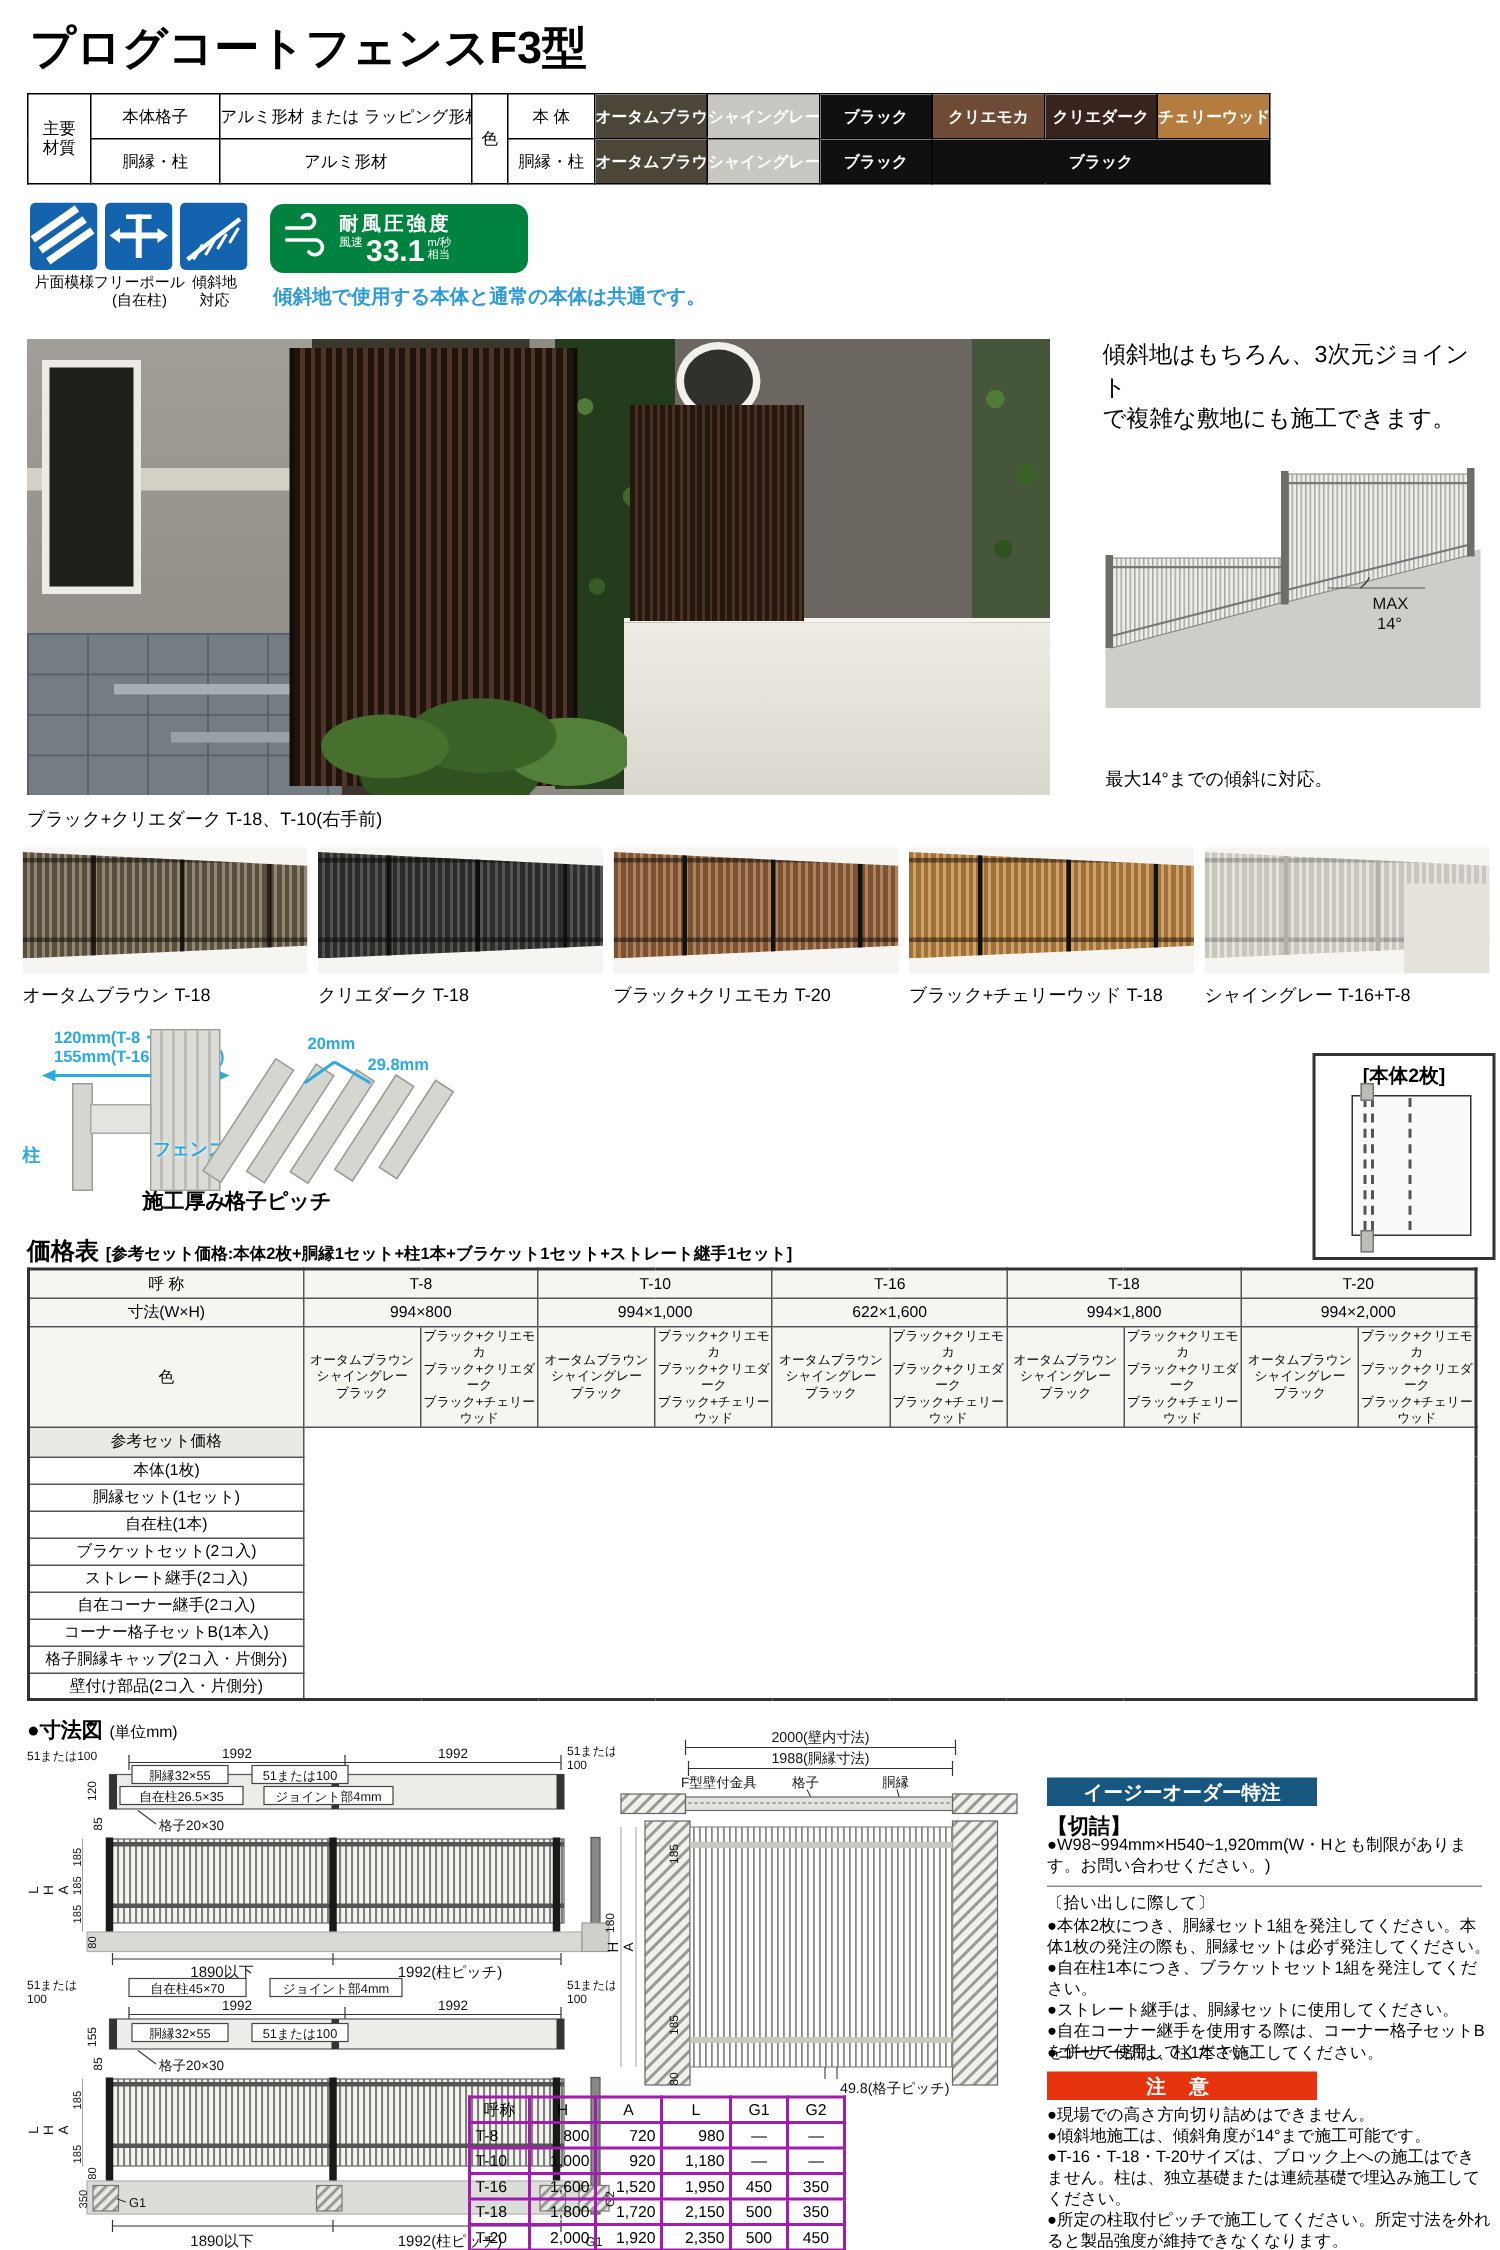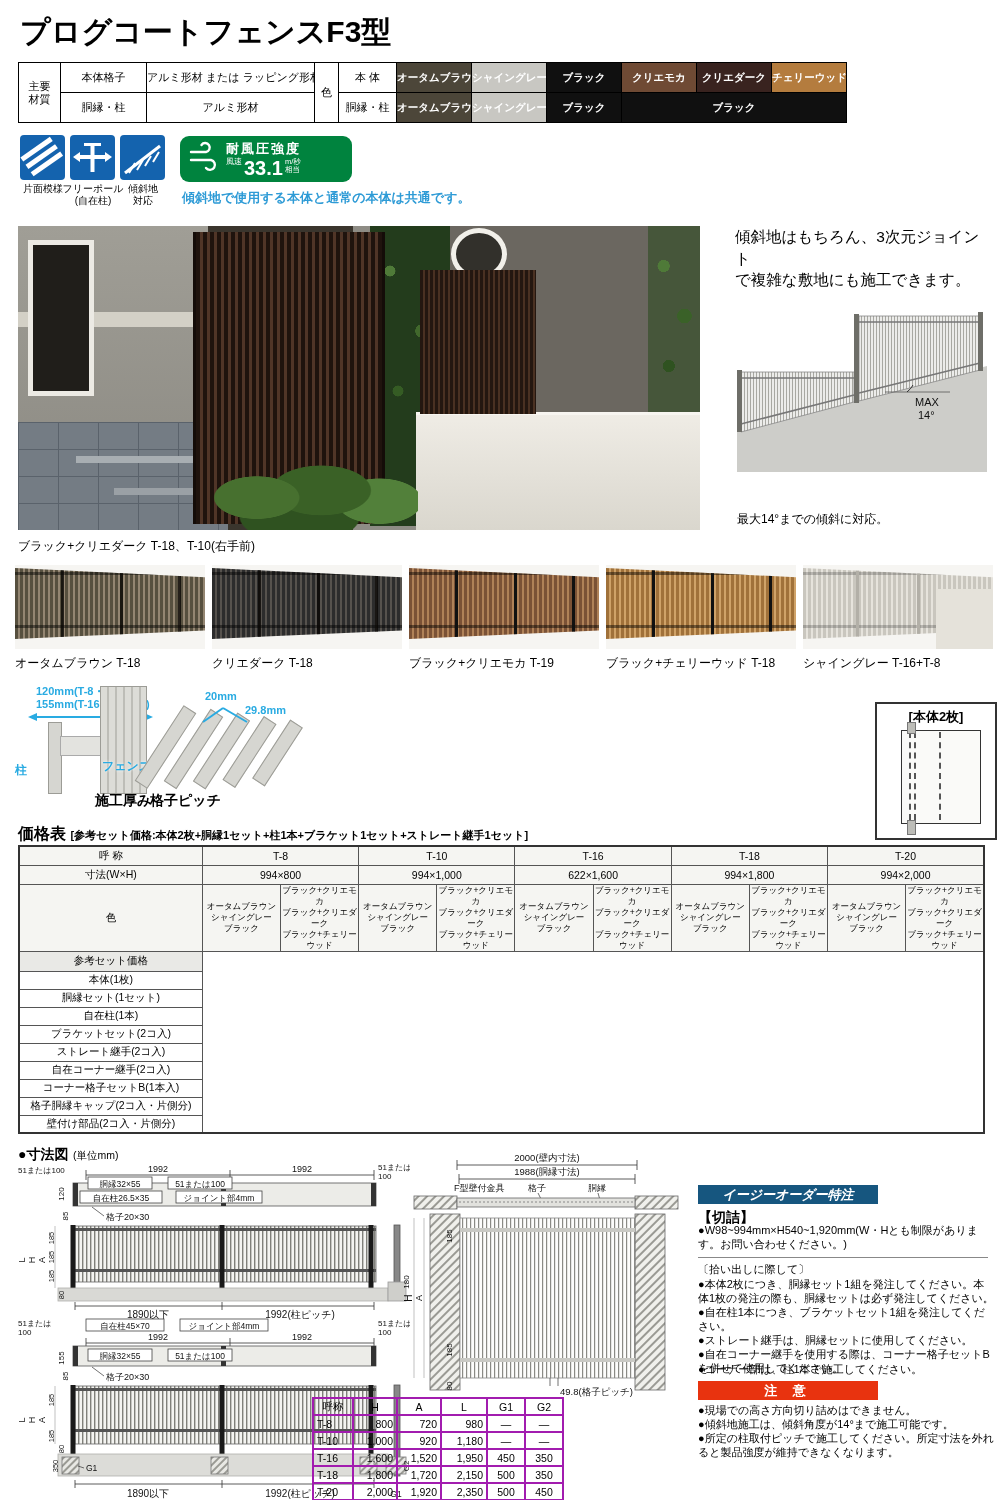--- a/index.html
+++ b/index.html
@@ -248,21 +248,21 @@
   <div class="vfence vf4">
       <div class="vrail" style="top:6%;background:rgba(0,0,0,.2)"></div>
       <div class="vrail" style="bottom:16%;background:rgba(0,0,0,.2)"></div>
       <div class="vpost" style="left:28%;background:#b2afa7"></div>
       <div class="vpost" style="left:60%;background:#b2afa7"></div>
     </div>
   <div class="vwall"></div>
 </div>
 <div class="abs vcap" style="left:15px;top:655px">オータムブラウン T-18</div>
 <div class="abs vcap" style="left:212px;top:655px">クリエダーク T-18</div>
-<div class="abs vcap" style="left:409px;top:655px">ブラック+クリエモカ T-19</div>
+<div class="abs vcap" style="left:409px;top:655px">ブラック+クリエモカ T-20</div>
 <div class="abs vcap" style="left:606px;top:655px">ブラック+チェリーウッド T-18</div>
 <div class="abs vcap" style="left:803px;top:655px">シャイングレー T-16+T-8</div>
 
 <div class="abs cyan" style="left:36px;top:684px;font-size:11px">120mm(T-8・10)</div>
 <div class="abs cyan" style="left:36px;top:697px;font-size:11px">155mm(T-16・18・20)</div>
 <svg class="abs" style="left:28px;top:712px" width="125" height="10">
   <line x1="4" y1="5" x2="121" y2="5" stroke="#29abe2" stroke-width="2"></line>
   <polygon points="0,5 9,1 9,9" fill="#29abe2"></polygon>
     <polygon points="125,5 116,1 116,9" fill="#29abe2"></polygon>
 </svg>
@@ -629,30 +629,31 @@
         <td class="l">T-20</td>
         <td>2,000</td>
         <td>1,920</td>
         <td>2,350</td>
         <td class="c">500</td>
         <td class="c">450</td>
       </tr>
 </tbody>
   </table>
 
-<div class="abs bar" style="left: 698px; top: 1185px; background: rgb(22, 86, 127); font-style: italic;">イージーオーダー特注</div>
+<div class="abs bar" style="left: 698px; top: 1185px; background: rgb(22, 86, 127);">イージーオーダー特注</div>
 <div class="abs rhead" style="left:698px;top:1209px">【切詰】</div>
 <div class="abs rtxt" style="left:698px;top:1224px">●W98~994mm×H540~1,920mm(W・Hとも制限があります。お問い合わせください。)</div>
 <div class="abs hr" style="left:698px;top:1257px"></div>
 <div class="abs rtxt" style="left:698px;top:1263px;font-weight:normal">〔拾い出しに際して〕</div>
 <div class="abs rtxt" style="left:698px;top:1278px">
   <div>●本体2枚につき、胴縁セット1組を発注してください。本体1枚の発注の際も、胴縁セットは必ず発注してください。</div>
   <div>●自在柱1本につき、ブラケットセット1組を発注してください。</div>
   <div>●ストレート継手は、胴縁セットに使用してください。</div>
   <div>●自在コーナー継手を使用する際は、コーナー格子セットBを併せて使用してください。</div>
 </div>
 <div class="abs rtxt" style="left:698px;top:1363px">●コーナー部は、柱1本で施工してください。</div>
 <div class="abs bar" style="left: 698px; top: 1381px; letter-spacing: 6px; background: rgb(232, 51, 15);">注 意</div>
 <div class="abs rtxt" style="left:698px;top:1404px">
   <div>●現場での高さ方向切り詰めはできません。</div>
   <div>●傾斜地施工は、傾斜角度が14°まで施工可能です。</div>
+  <div>●T-16・T-18・T-20サイズは、ブロック上への施工はできません。柱は、独立基礎または連続基礎で埋込み施工してください。</div>
   <div>●所定の柱取付ピッチで施工してください。所定寸法を外れると製品強度が維持できなくなります。</div>
 </div>
 
 </body></html>

